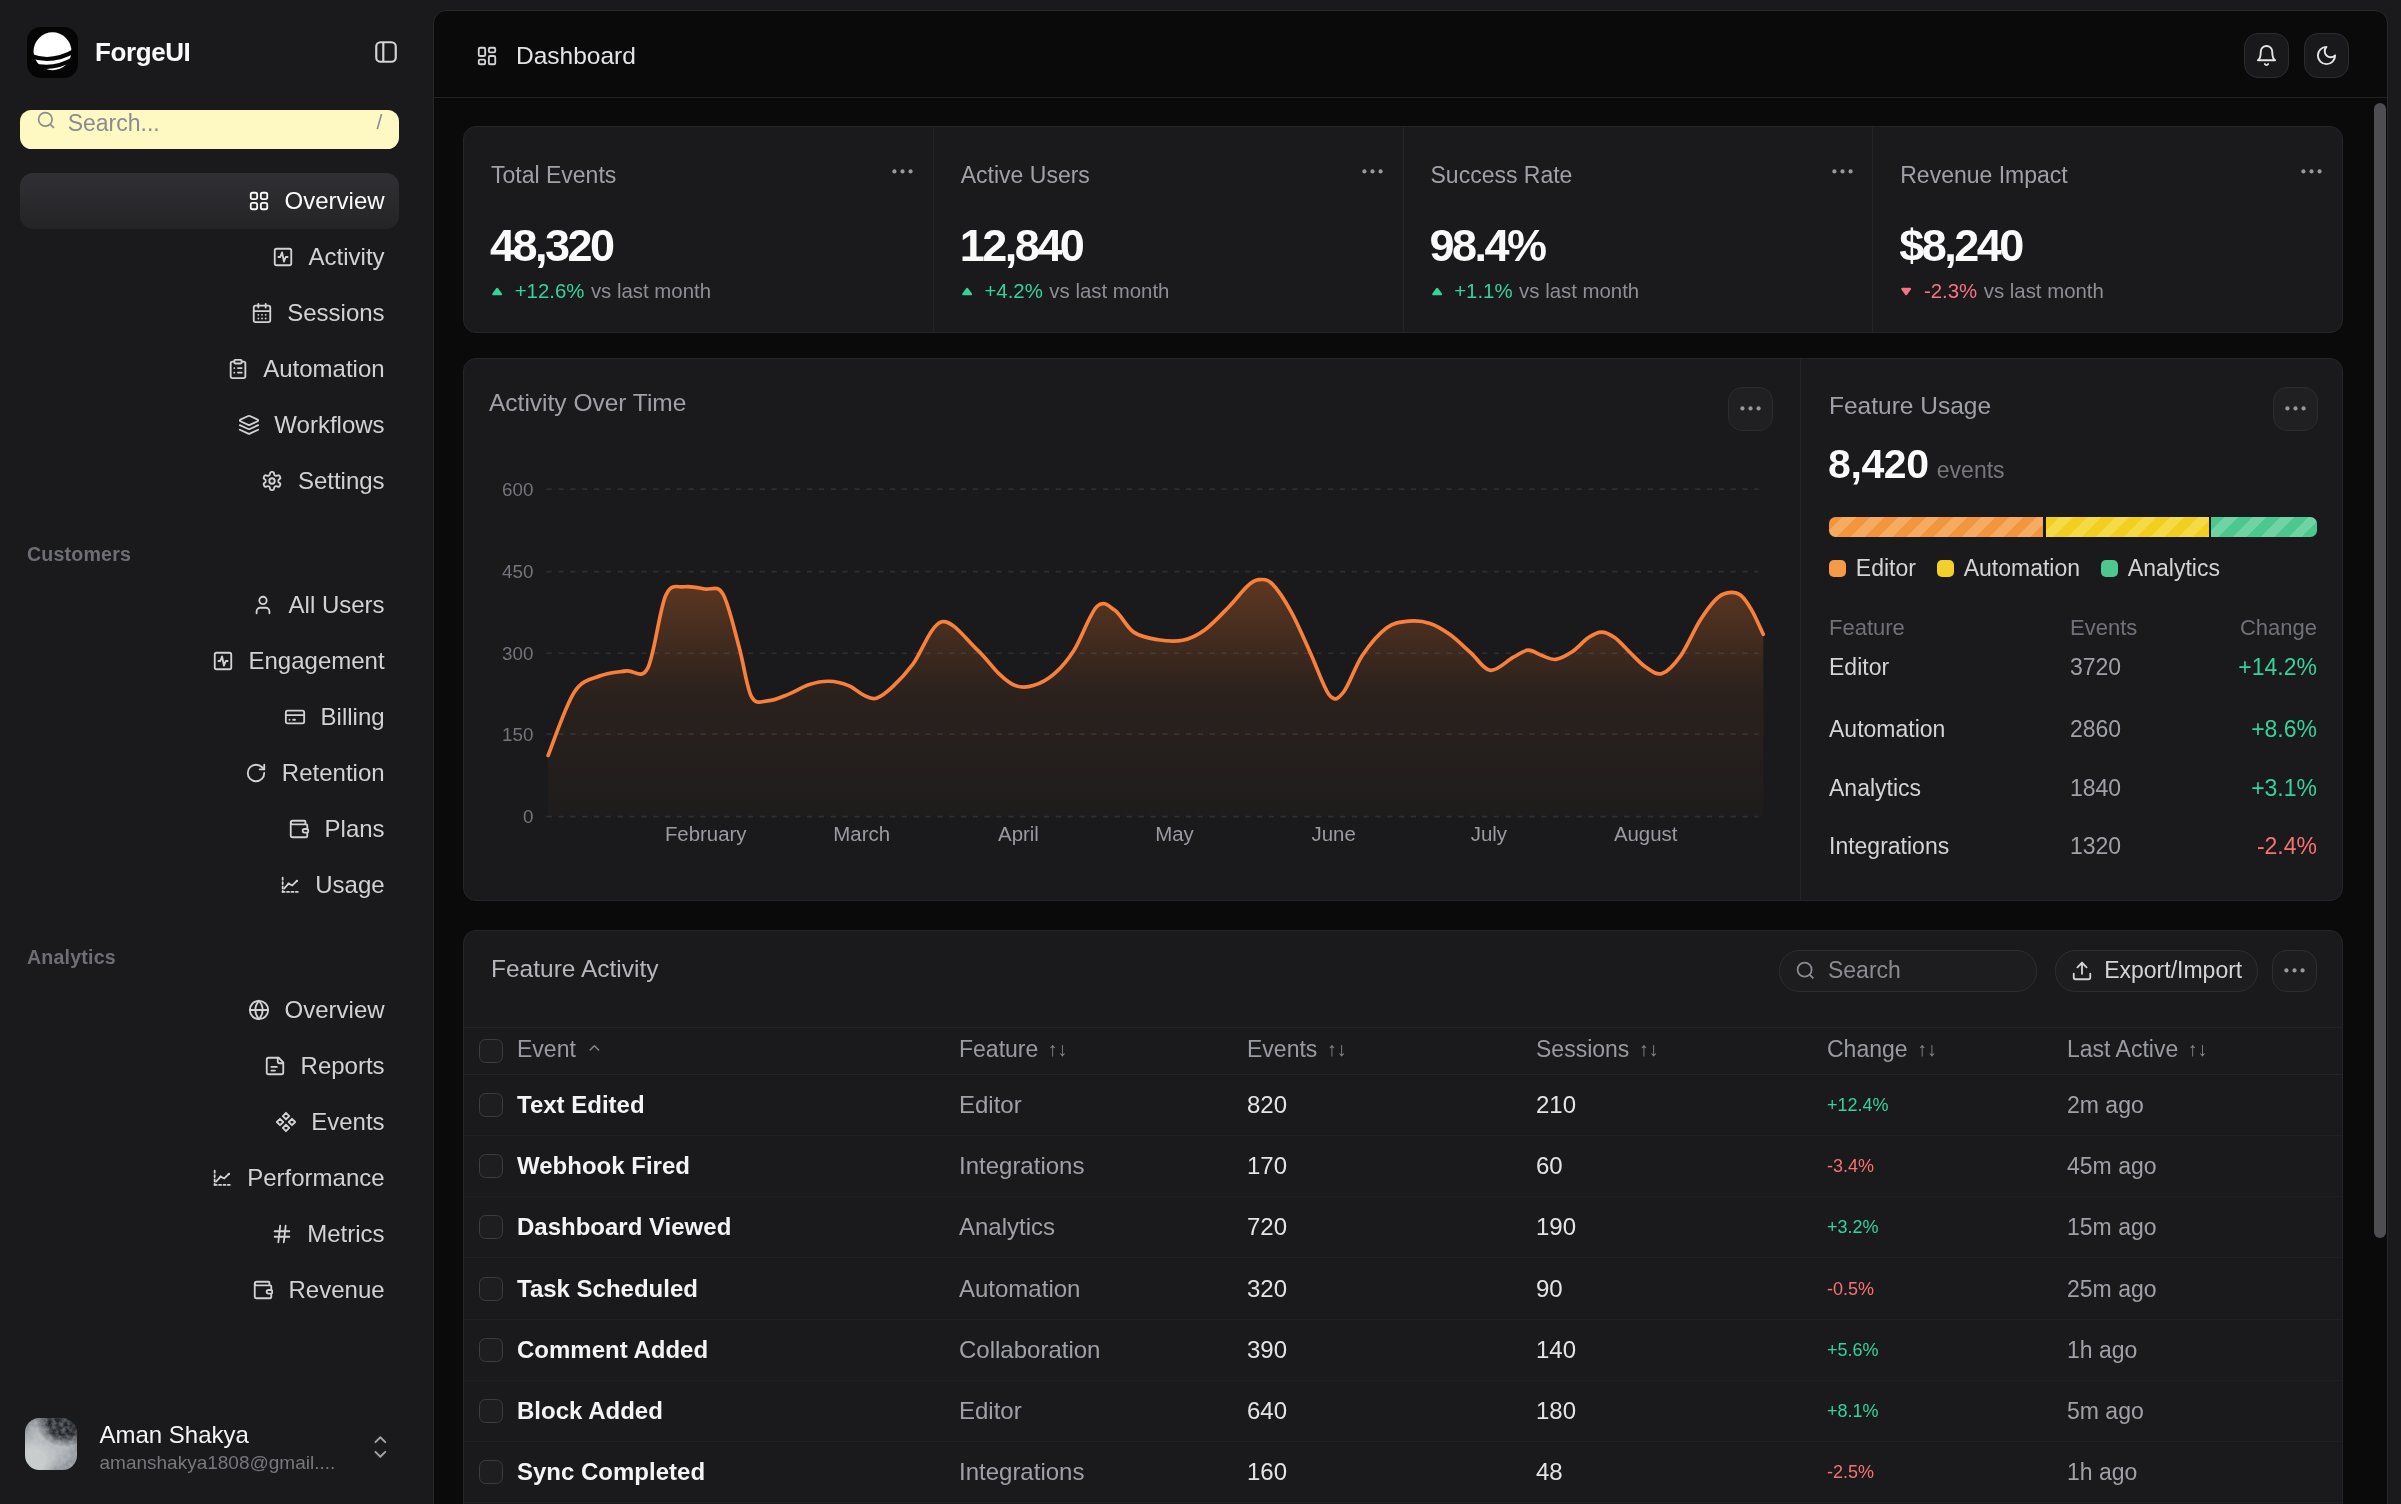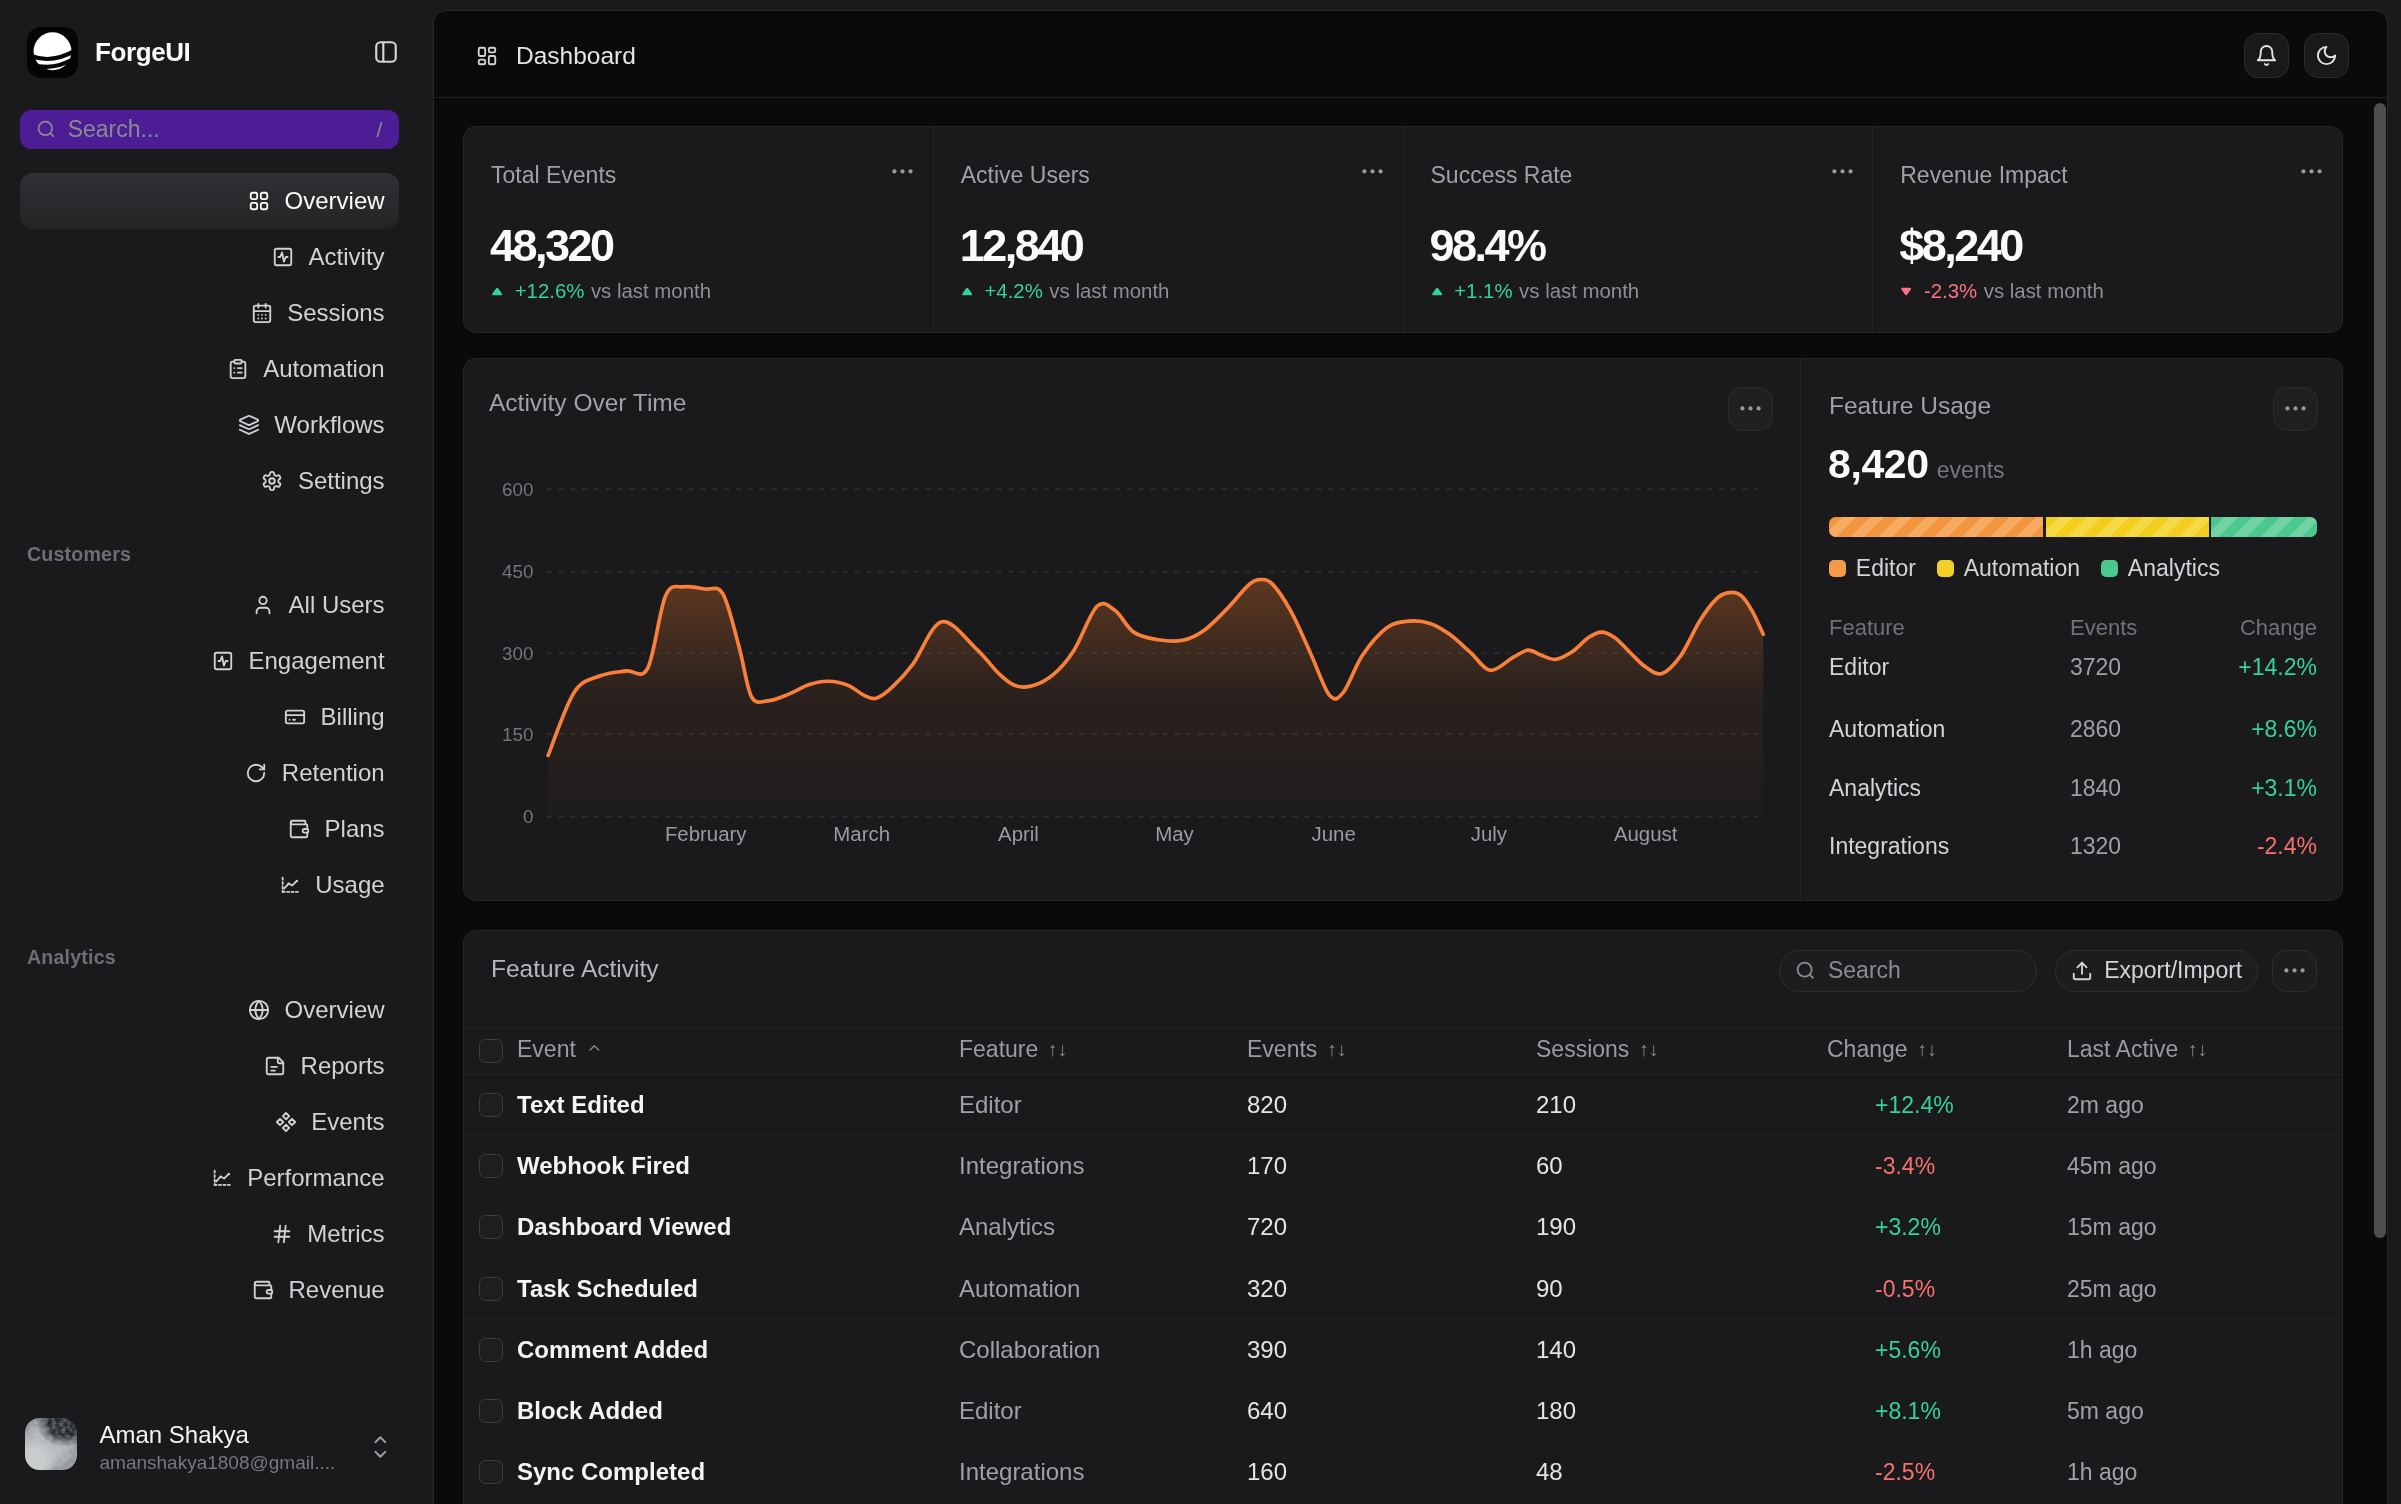--- a/index.html
+++ b/index.html
@@ -4,21 +4,21 @@
 <style>
 * { margin:0; padding:0; box-sizing:border-box; }
 html,body { width:2401px; height:1505px; overflow:hidden; }
 body { background:#1a1a1c; font-family:"Liberation Sans", sans-serif; color:#e4e4e7; position:relative; }
 svg { display:block; }
 
 .sidebar { position:absolute; left:0; top:0; width:433px; height:1505px; background:#1a1a1c; }
 .brand { position:absolute; left:27px; top:27px; display:flex; align-items:center; }
 .brand-name { margin-left:17px; font-size:26px; font-weight:700; color:#fafafa; letter-spacing:-0.4px; }
 .panel-toggle { position:absolute; right:34px; top:39px; color:#d4d4d8; }
-.search { position:absolute; left:19.6px; top:110px; width:379px; height:39px; background:#4c1d95; border-radius:11.4px; display:flex; align-items:center; padding:0 16.3px; color:#8b8b92; }
+.search { position:absolute; left:19.6px; top:110px; width:379px; height:39px; background:#fef9c3; border-radius:11.4px; display:flex; padding:0 16.3px; color:#8b8b92; }
 .search .ph { margin-left:11.4px; font-size:23px; flex:1; }
 .search .slash { font-size:21px; color:#8b8b92; }
 .nav { position:absolute; left:19.6px; top:173px; width:379px; }
 .nav-item { height:56px; display:flex; align-items:center; padding:0 14px; border-radius:13px; color:#d2d2d6; font-size:24px;justify-content:flex-end; }
 .nav-item svg { flex:0 0 auto; }
 .nav-item span { margin-left:14.7px; }
 .nav-item.active { background:linear-gradient(180deg,#303034,#242427); color:#fafafa; }
 .nav-label { margin:34px 0 13px 7.4px; height:21px; font-size:19.6px; font-weight:700; color:#6e6e76; letter-spacing:0.2px; }
 .nav-label.second { margin-top:33px; margin-bottom:14.7px; }
 .user { position:absolute; left:24.5px; top:1418px; width:384px; height:57px; }
@@ -76,21 +76,21 @@
 .texport svg { margin-right:11.4px; }
 .tdots { position:absolute; left:1808px; top:19px; width:45px; height:42px; border:0.8px solid #2e2e32; border-radius:14.7px; background:#1d1d20; display:flex; align-items:center; justify-content:center; }
 .thead { position:absolute; left:0; top:97px; width:100%; height:47px; border-bottom:0.8px solid #242428; font-size:23px; color:#9a9aa2; }
 .trow { position:absolute; left:0; width:100%; height:61px; border-bottom:0.8px solid #202023; font-size:24px; }
 .cell { position:absolute; top:50%; transform:translateY(-50%); }
 .cb { position:absolute; left:14.7px; top:50%; transform:translateY(-50%); width:24px; height:24px; border:1.6px solid #3c3c41; border-radius:6.5px; background:#1e1e21; }
 .col-ev { left:53px; color:#f4f4f5; font-weight:600; }
 .col-ft { left:495px; color:#a0a0a8; }
 .col-n1 { left:783px; color:#e4e4e7; }
 .col-n2 { left:1072px; color:#e4e4e7; }
-.col-ch { left:1363px; font-size:23px;margin-left:48px; }
+.col-ch { left:1363px; font-size:18px; }
 .col-la { left:1603px; color:#a0a0a8; font-size:23px; }
 .g { color:#34d399; } .r { color:#f87171; }
 .thead .hcell { position:absolute; top:46%; transform:translateY(-50%); display:flex; align-items:center; }
 .sorti { margin-left:9.8px; color:#85858d; font-size:19.6px; }
 .scrollthumb { position:absolute; left:2374px; top:103px; width:12.3px; height:1135px; background:#4e4e52; border-radius:6.1px; }
 </style>
 </head>
 <body>
 <div class="sidebar">
   <div class="brand">

